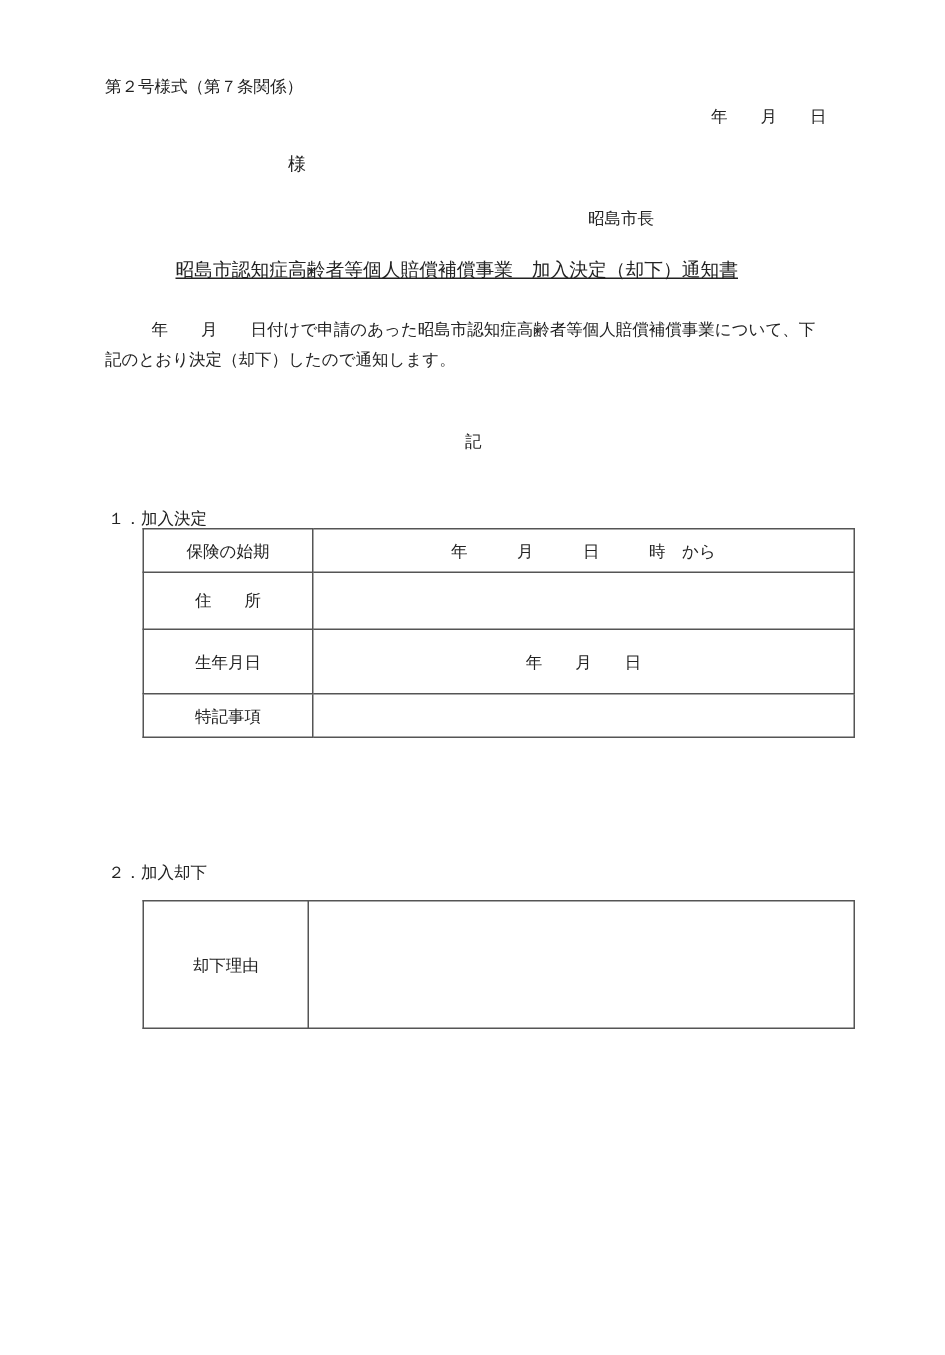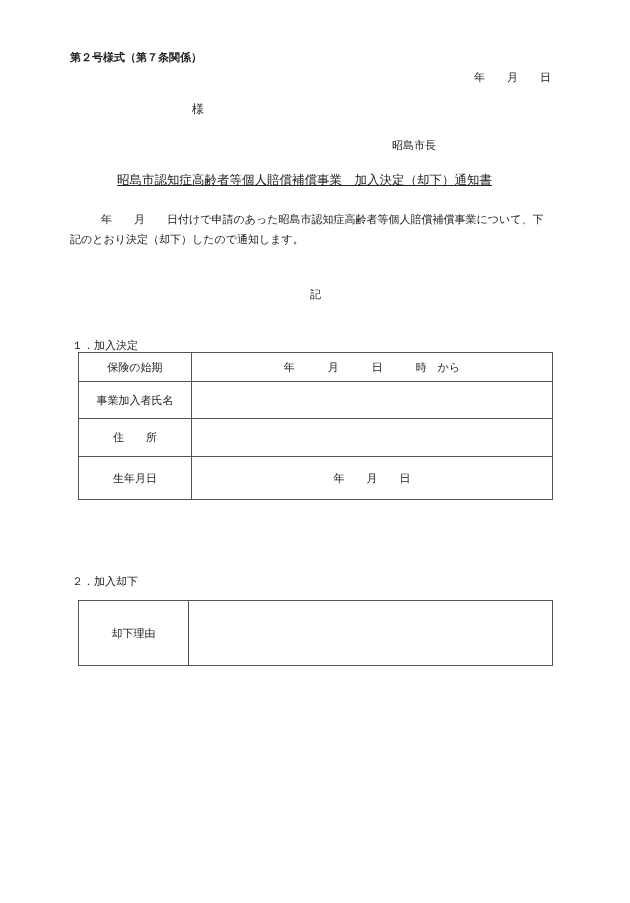--- a/index.html
+++ b/index.html
@@ -1,64 +1,64 @@
 <!DOCTYPE html>
 <html><head>
 <meta charset="utf-8">
 <style>
   html,body{margin:0;padding:0;background:#fff;}
   body{width:630px;height:903px;position:relative;overflow:hidden;font-family:"DejaVu Serif","Liberation Serif",serif;color:#222;font-size:11px;}
   .abs{position:absolute;white-space:nowrap;}
-  .t{position:absolute;border-collapse:collapse;table-layout:fixed;}
+  .t{position:absolute;border-collapse:collapse;table-layout:fixed;margin-left:17px;}
   .t td{border:1px solid #555;padding:0;font-size:11px;text-align:center;vertical-align:middle;}
 </style>
 </head>
 <body>
 
-<div class="abs" style="left:70px;top:50px;font-weight:bold;">第２号様式（第７条関係）</div>
+<div class="abs" style="left:70px;top:50px;">第２号様式（第７条関係）</div>
 <div class="abs" style="left:474px;top:70px;">年　　月　　日</div>
 <div class="abs" style="left:192px;top:101px;font-size:12px;">様</div>
 <div class="abs" style="left:392px;top:126px;margin-top:12px;">昭島市長</div>
 <div class="abs" style="left:117px;top:172px;font-size:12.5px;text-decoration:underline;">昭島市認知症高齢者等個人賠償補償事業　加入決定（却下）通知書</div>
 <div class="abs" style="left:101px;top:212px;">年　　月　　日付けで申請のあった昭島市認知症高齢者等個人賠償補償事業について、下</div>
 <div class="abs" style="left:70px;top:232px;text-align:center;">記のとおり決定（却下）したので通知します。</div>
 <div class="abs" style="left:310px;top:287px;">記</div>
 <div class="abs" style="left:72px;top:326px;margin-top:12px;">１．加入決定</div>
 
 <table class="t" style="left:78px;top:352px;width:474px;">
   <colgroup>
       <col style="width:113px">
       <col style="width:361px">
     </colgroup>
   <tbody>
       <tr style="height:29px">
     <td>保険の始期</td>
     <td>年　　　月　　　日　　　時　から</td>
   </tr>
-  <tr style="height:37px">
-    <td>事業加入者氏名</td>
-    <td></td>
-  </tr>
   <tr style="height:38px">
     <td>住　　所</td>
     <td></td>
   </tr>
   <tr style="height:43px">
     <td>生年月日</td>
     <td>年　　月　　日</td>
+  </tr>
+  <tr style="height:29px">
+    <td>特記事項</td>
+    <td></td>
   </tr>
 </tbody>
   </table>
 
 <div class="abs" style="left:72px;top:574px;text-align:right;">２．加入却下</div>
 
 <table class="t" style="left:78px;top:600px;width:474px;">
   <colgroup>
       <col style="width:110px">
       <col style="width:364px">
     </colgroup>
   <tbody>
-      <tr style="height:65px">
+      <tr style="height:85px">
     <td>却下理由</td>
     <td></td>
   </tr>
 </tbody>
   </table>
 
 </body></html>

